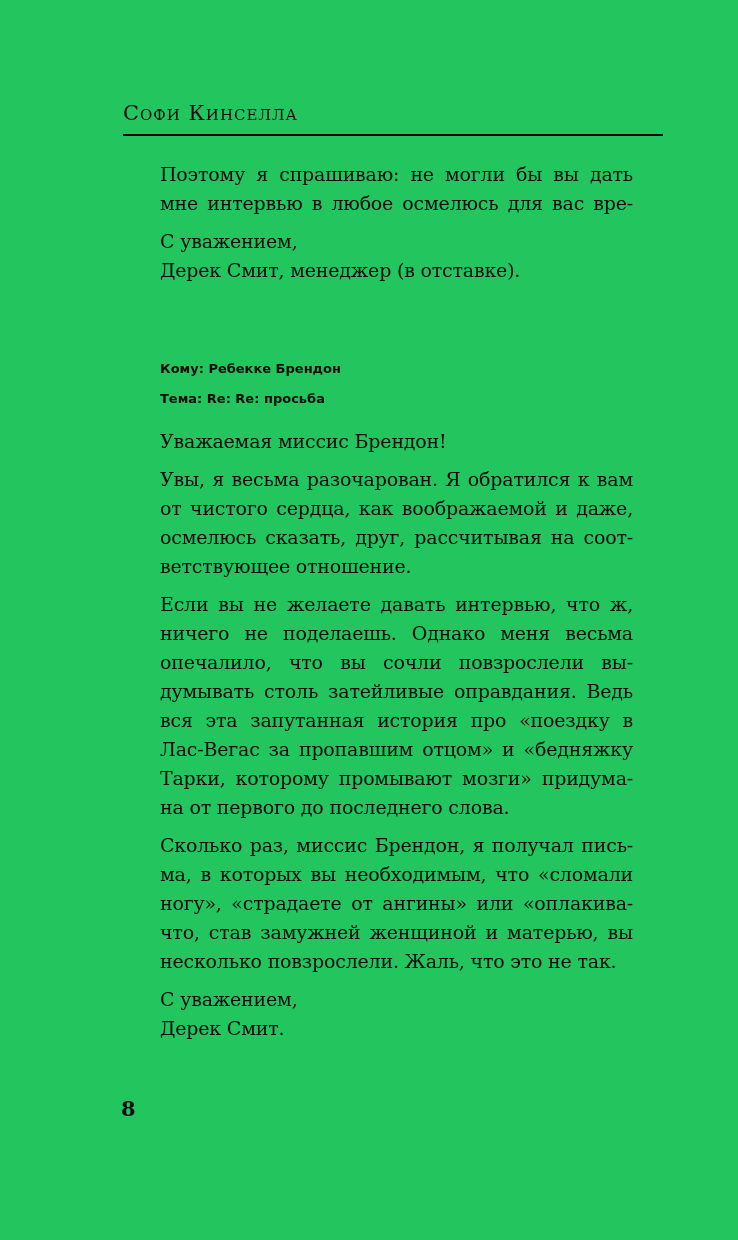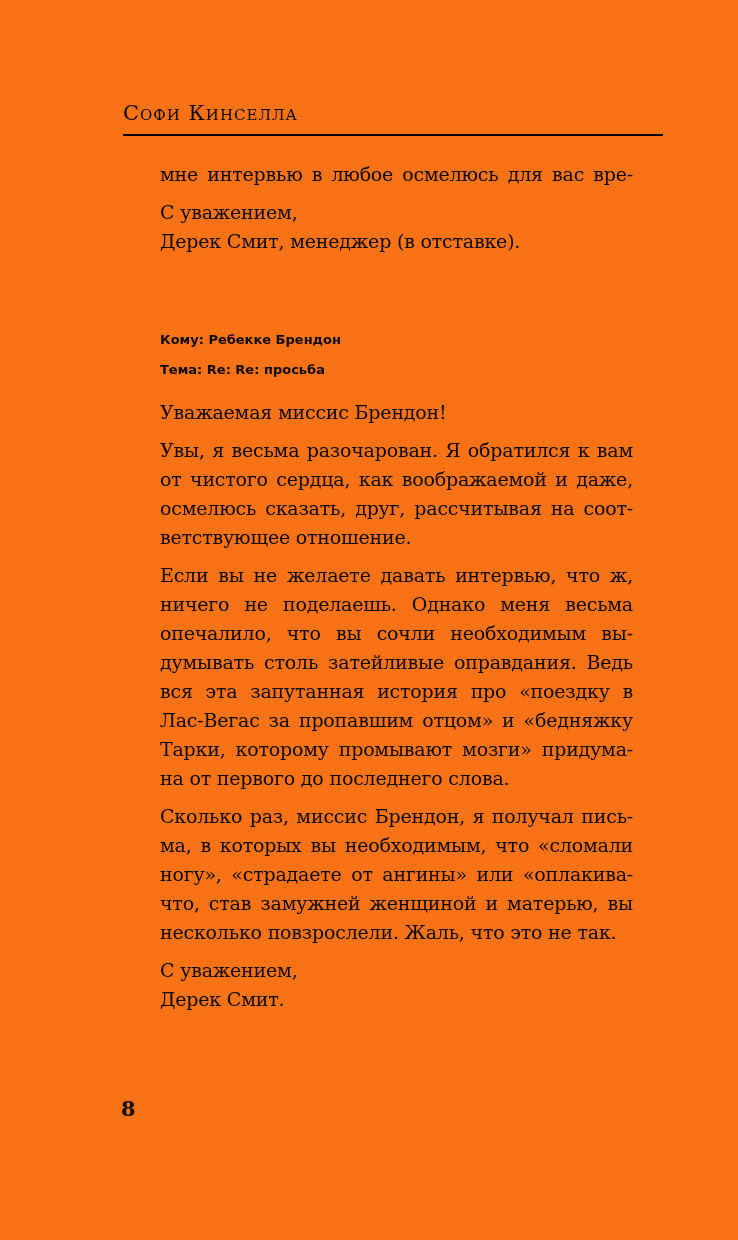--- a/index.html
+++ b/index.html
@@ -4,21 +4,21 @@
 <style>
   html, body {
     margin: 0;
     padding: 0;
     background: #ffffff;
   }
   .page {
     position: relative;
     width: 738px;
     height: 1240px;
-    background: #f97316;
+    background: #22c55e;
     color: #0b0b0b;
     font-family: "DejaVu Serif", serif;
     overflow: hidden;
   }
   .running-header {
     position: absolute;
     left: 123px;
     top: 101px;
     font-size: 21px;
     font-variant: small-caps;
@@ -68,20 +68,21 @@
   }
 </style>
 </head>
 <body>
 
 <div class="page">
   <div class="running-header">Софи Кинселла</div>
   <div class="header-rule"></div>
   <div class="content">
       <div class="para">
+        <div class="jline">Поэтому я спрашиваю: не могли бы вы дать</div>
         <div class="jline">мне интервью в любое осмелюсь для вас вре-</div>
       </div>
       <div class="para">
         <div class="line">С уважением,</div>
         <div class="line">Дерек Смит, менеджер (в отставке).</div>
       </div>
       <div class="section-break"></div>
       <div class="para email-header">
         <div class="line">Кому: Ребекке Брендон</div>
         <div class="line">Тема: Re: Re: просьба</div>
@@ -91,21 +92,21 @@
       </div>
       <div class="para">
         <div class="jline">Увы, я весьма разочарован. Я обратился к вам</div>
         <div class="jline">от чистого сердца, как воображаемой и даже,</div>
         <div class="jline">осмелюсь сказать, друг, рассчитывая на соот-</div>
         <div class="line">ветствующее отношение.</div>
       </div>
       <div class="para">
         <div class="jline">Если вы не желаете давать интервью, что ж,</div>
         <div class="jline">ничего не поделаешь. Однако меня весьма</div>
-        <div class="jline">опечалило, что вы сочли необходимым вы-</div>
+        <div class="jline">опечалило, что вы сочли повзрослели вы-</div>
         <div class="jline">думывать столь затейливые оправдания. Ведь</div>
         <div class="jline">вся эта запутанная история про «поездку в</div>
         <div class="jline">Лас-Вегас за пропавшим отцом» и «бедняжку</div>
         <div class="jline">Тарки, которому промывают мозги» придума-</div>
         <div class="line">на от первого до последнего слова.</div>
       </div>
       <div class="para">
         <div class="jline">Сколько раз, миссис Брендон, я получал пись-</div>
         <div class="jline">ма, в которых вы необходимым, что «сломали</div>
         <div class="jline">ногу», «страдаете от ангины» или «оплакива-</div>

